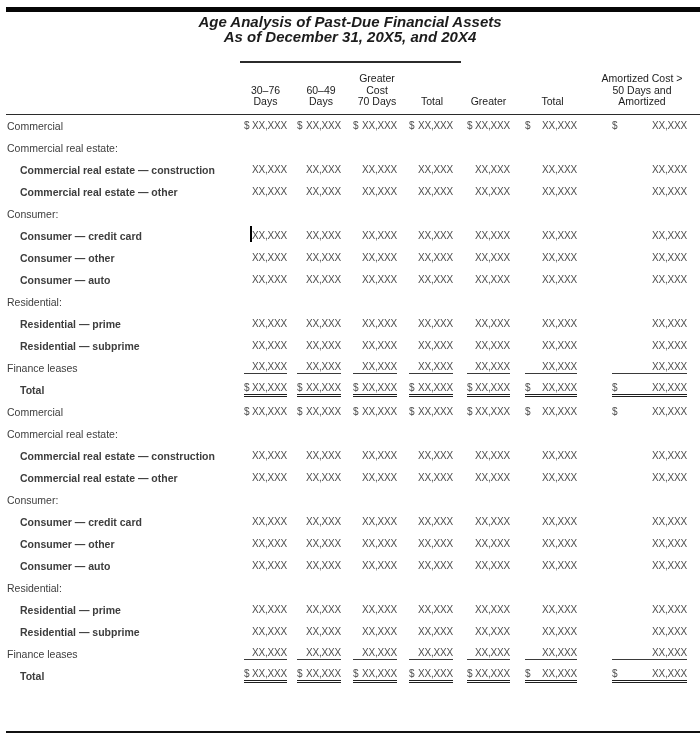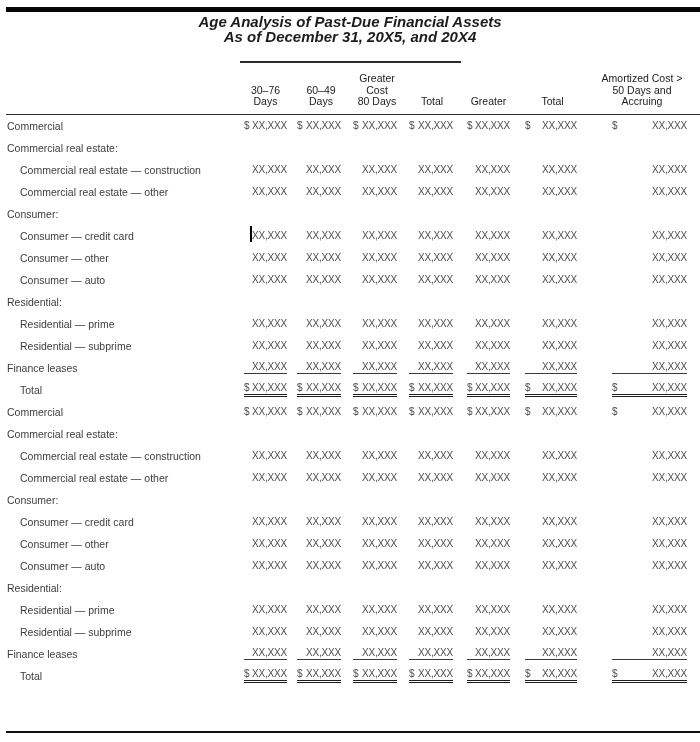--- a/index.html
+++ b/index.html
@@ -24,21 +24,21 @@
   th{
     vertical-align:bottom;text-align:center;font-weight:normal;color:#1c1c1c;
     font-size:10.5px;line-height:11.5px;height:51px;box-sizing:border-box;
     padding:0 0 6px 0;border-bottom:1.5px solid #2b2b2b;
   }
   th.nh1{padding-left:10px;} th.nh2{padding-left:12px;} th.nh3{padding-left:10px;}
   th.nh4{padding-left:10px;} th.nh5{padding-left:14px;} th.nh6{padding-left:16px;}
 
   td{padding:0;height:22px;vertical-align:middle;font-size:10.5px;color:#3d3d3d;}
   td.label{padding-left:1px;white-space:nowrap;overflow:hidden;}
-  td.label.ind1{padding-left:14px;}
+  td.label.ind1{padding-left:14px;font-weight:bold;}
   td.num{text-align:right;padding-right:2px;}
 
   .box{
     display:inline-flex;justify-content:space-between;align-items:baseline;
     box-sizing:border-box;position:relative;padding-bottom:1px;vertical-align:middle;
   }
   td.c0 .box{width:43px;} td.c1 .box{width:44px;} td.c2 .box{width:44px;}
   td.c3 .box{width:44px;} td.c4 .box{width:43px;} td.c5 .box{width:52px;}
   td.c6 .box{width:75px;}
   .d,.v{font-size:10px;color:#4d4d4d;letter-spacing:-0.2px;white-space:nowrap;}
@@ -76,35 +76,35 @@
           <div>30–76</div>
           <div>Days</div>
         </th>
         <th class="nh1">
           <div>60–49</div>
           <div>Days</div>
         </th>
         <th class="nh2">
           <div>Greater</div>
           <div>Cost</div>
-          <div>80 Days</div>
+          <div>70 Days</div>
         </th>
         <th class="nh3">
           <div>Total</div>
         </th>
         <th class="nh4">
           <div>Greater</div>
         </th>
         <th class="nh5">
           <div>Total</div>
         </th>
         <th class="nh6">
           <div>Amortized Cost &gt;</div>
           <div>50 Days and</div>
-          <div>Accruing</div>
+          <div>Amortized</div>
         </th>
         <th class="m-h"></th>
     </tr>
   </thead>
   <tbody>
       <tr class="data">
         <td class="label ind0">Commercial</td>
         <td class="num c0"><span class="box">
             <span class="d">$</span>
             <span class="v">XX,XXX</span>

